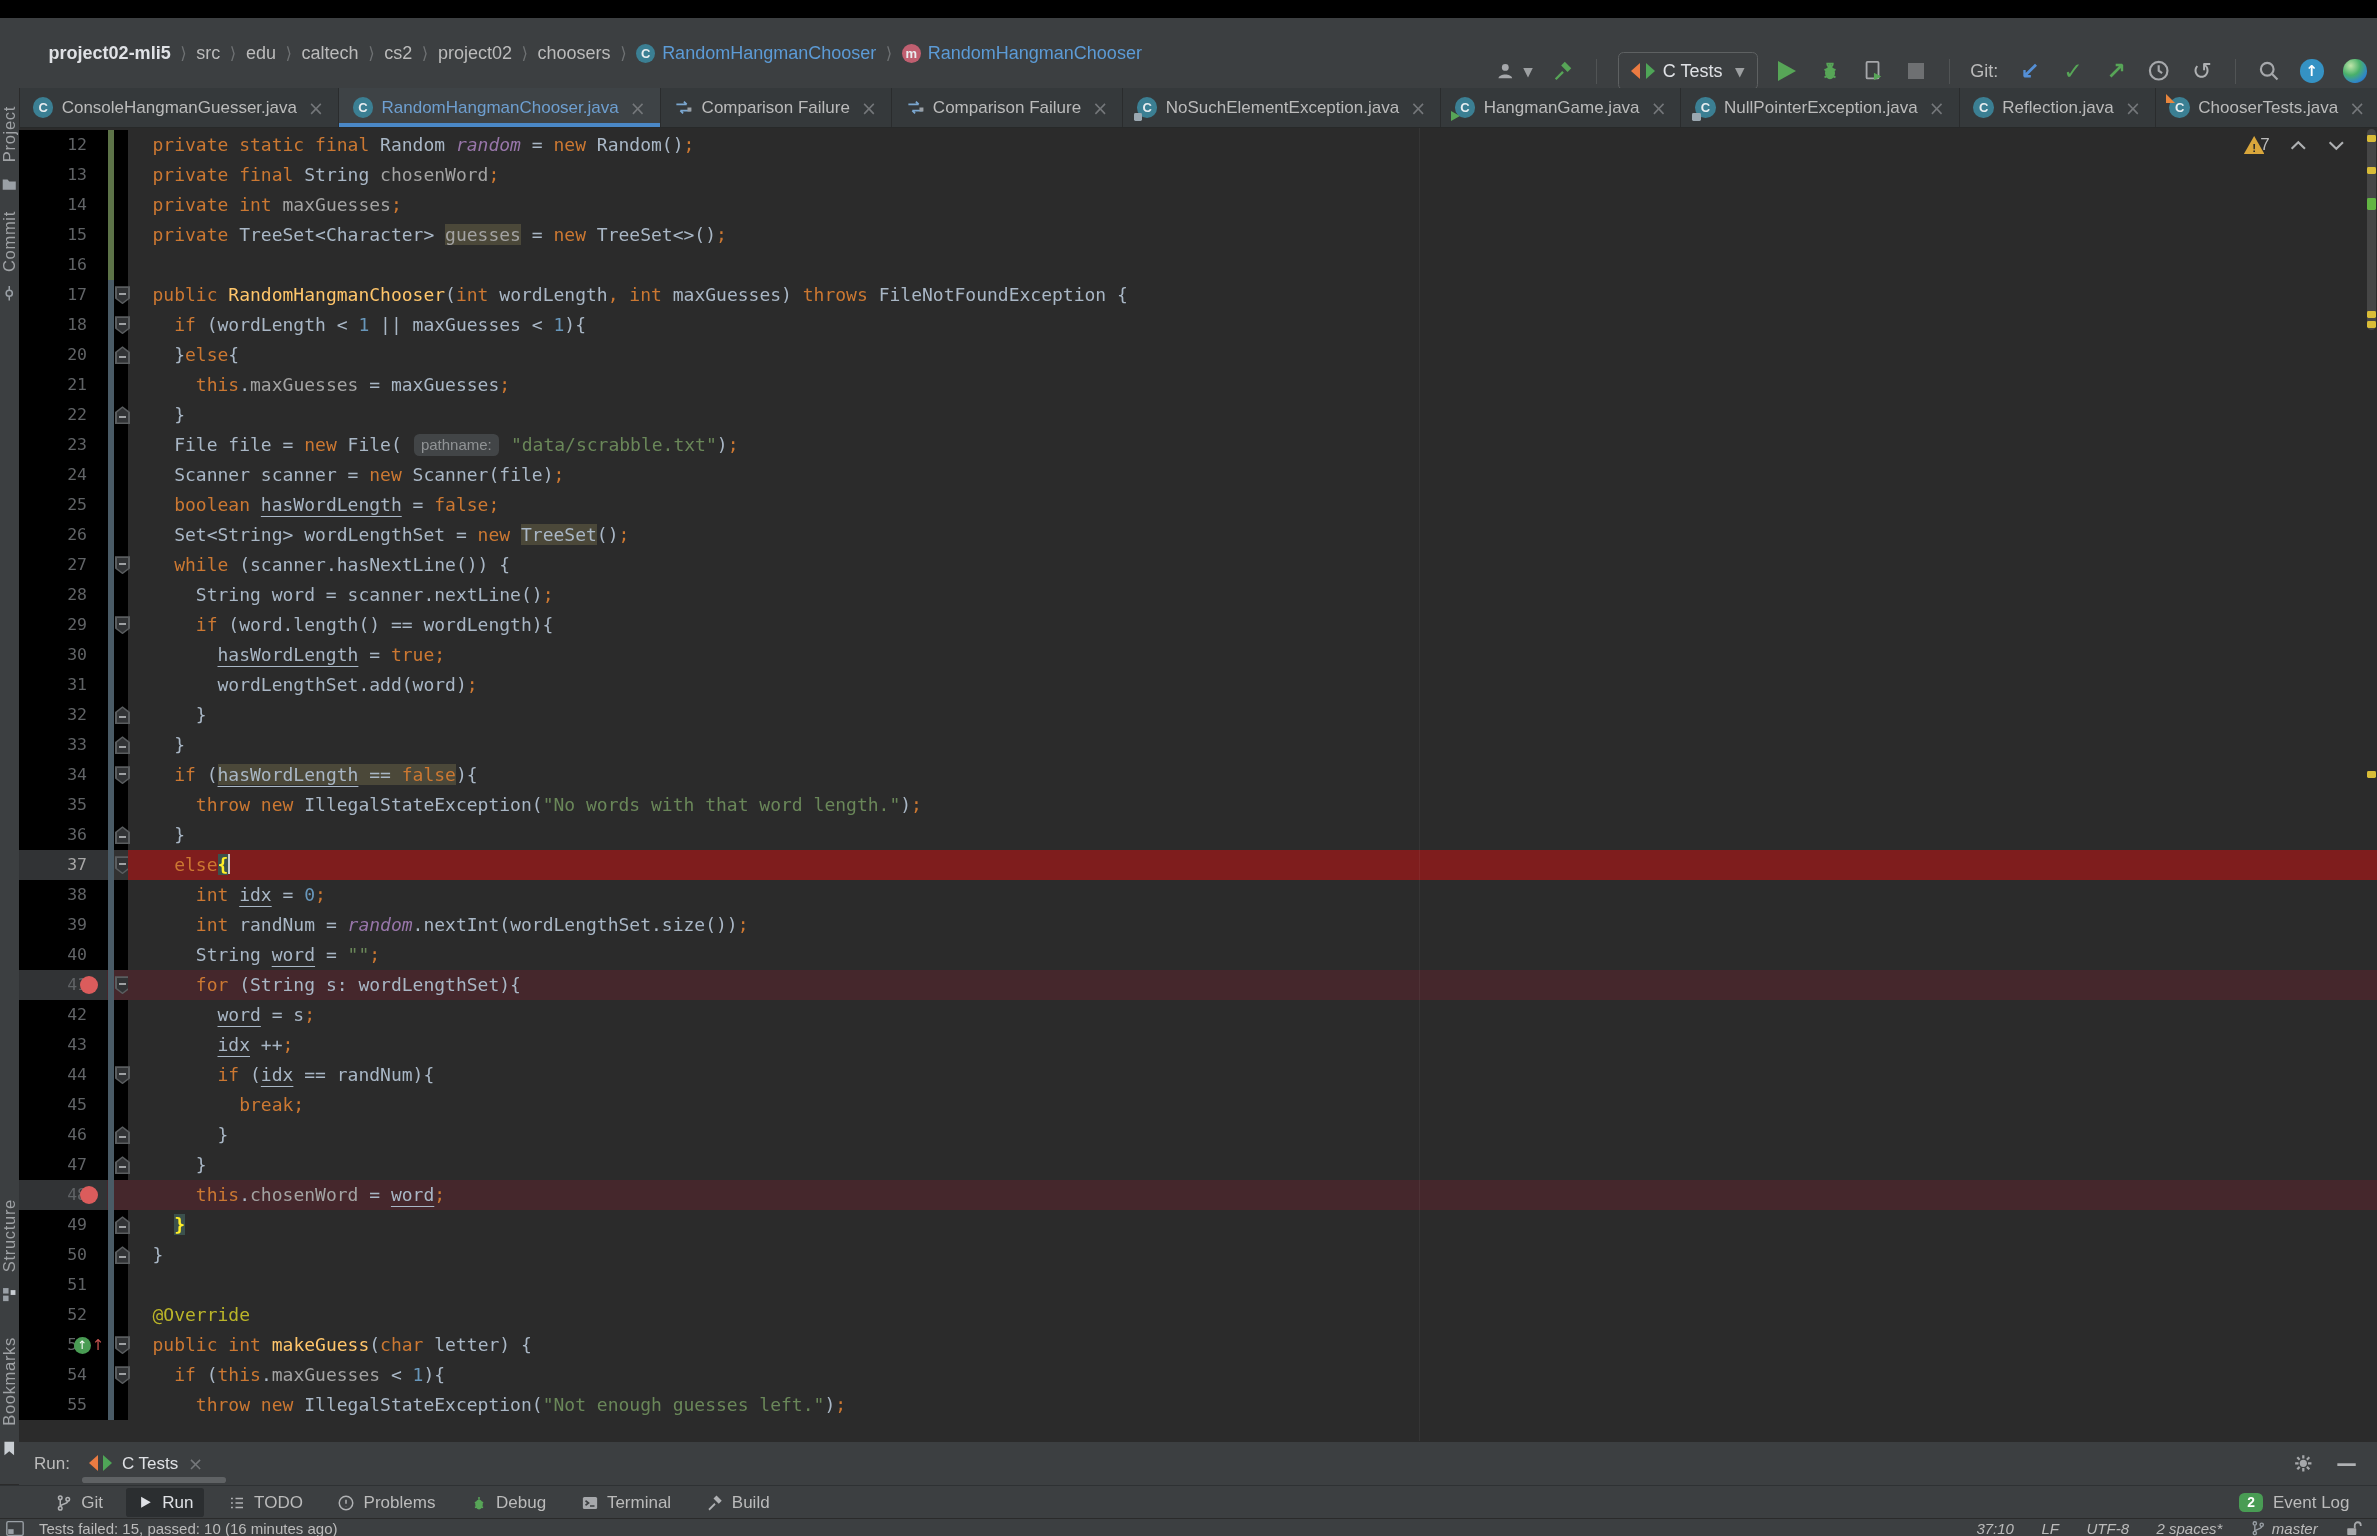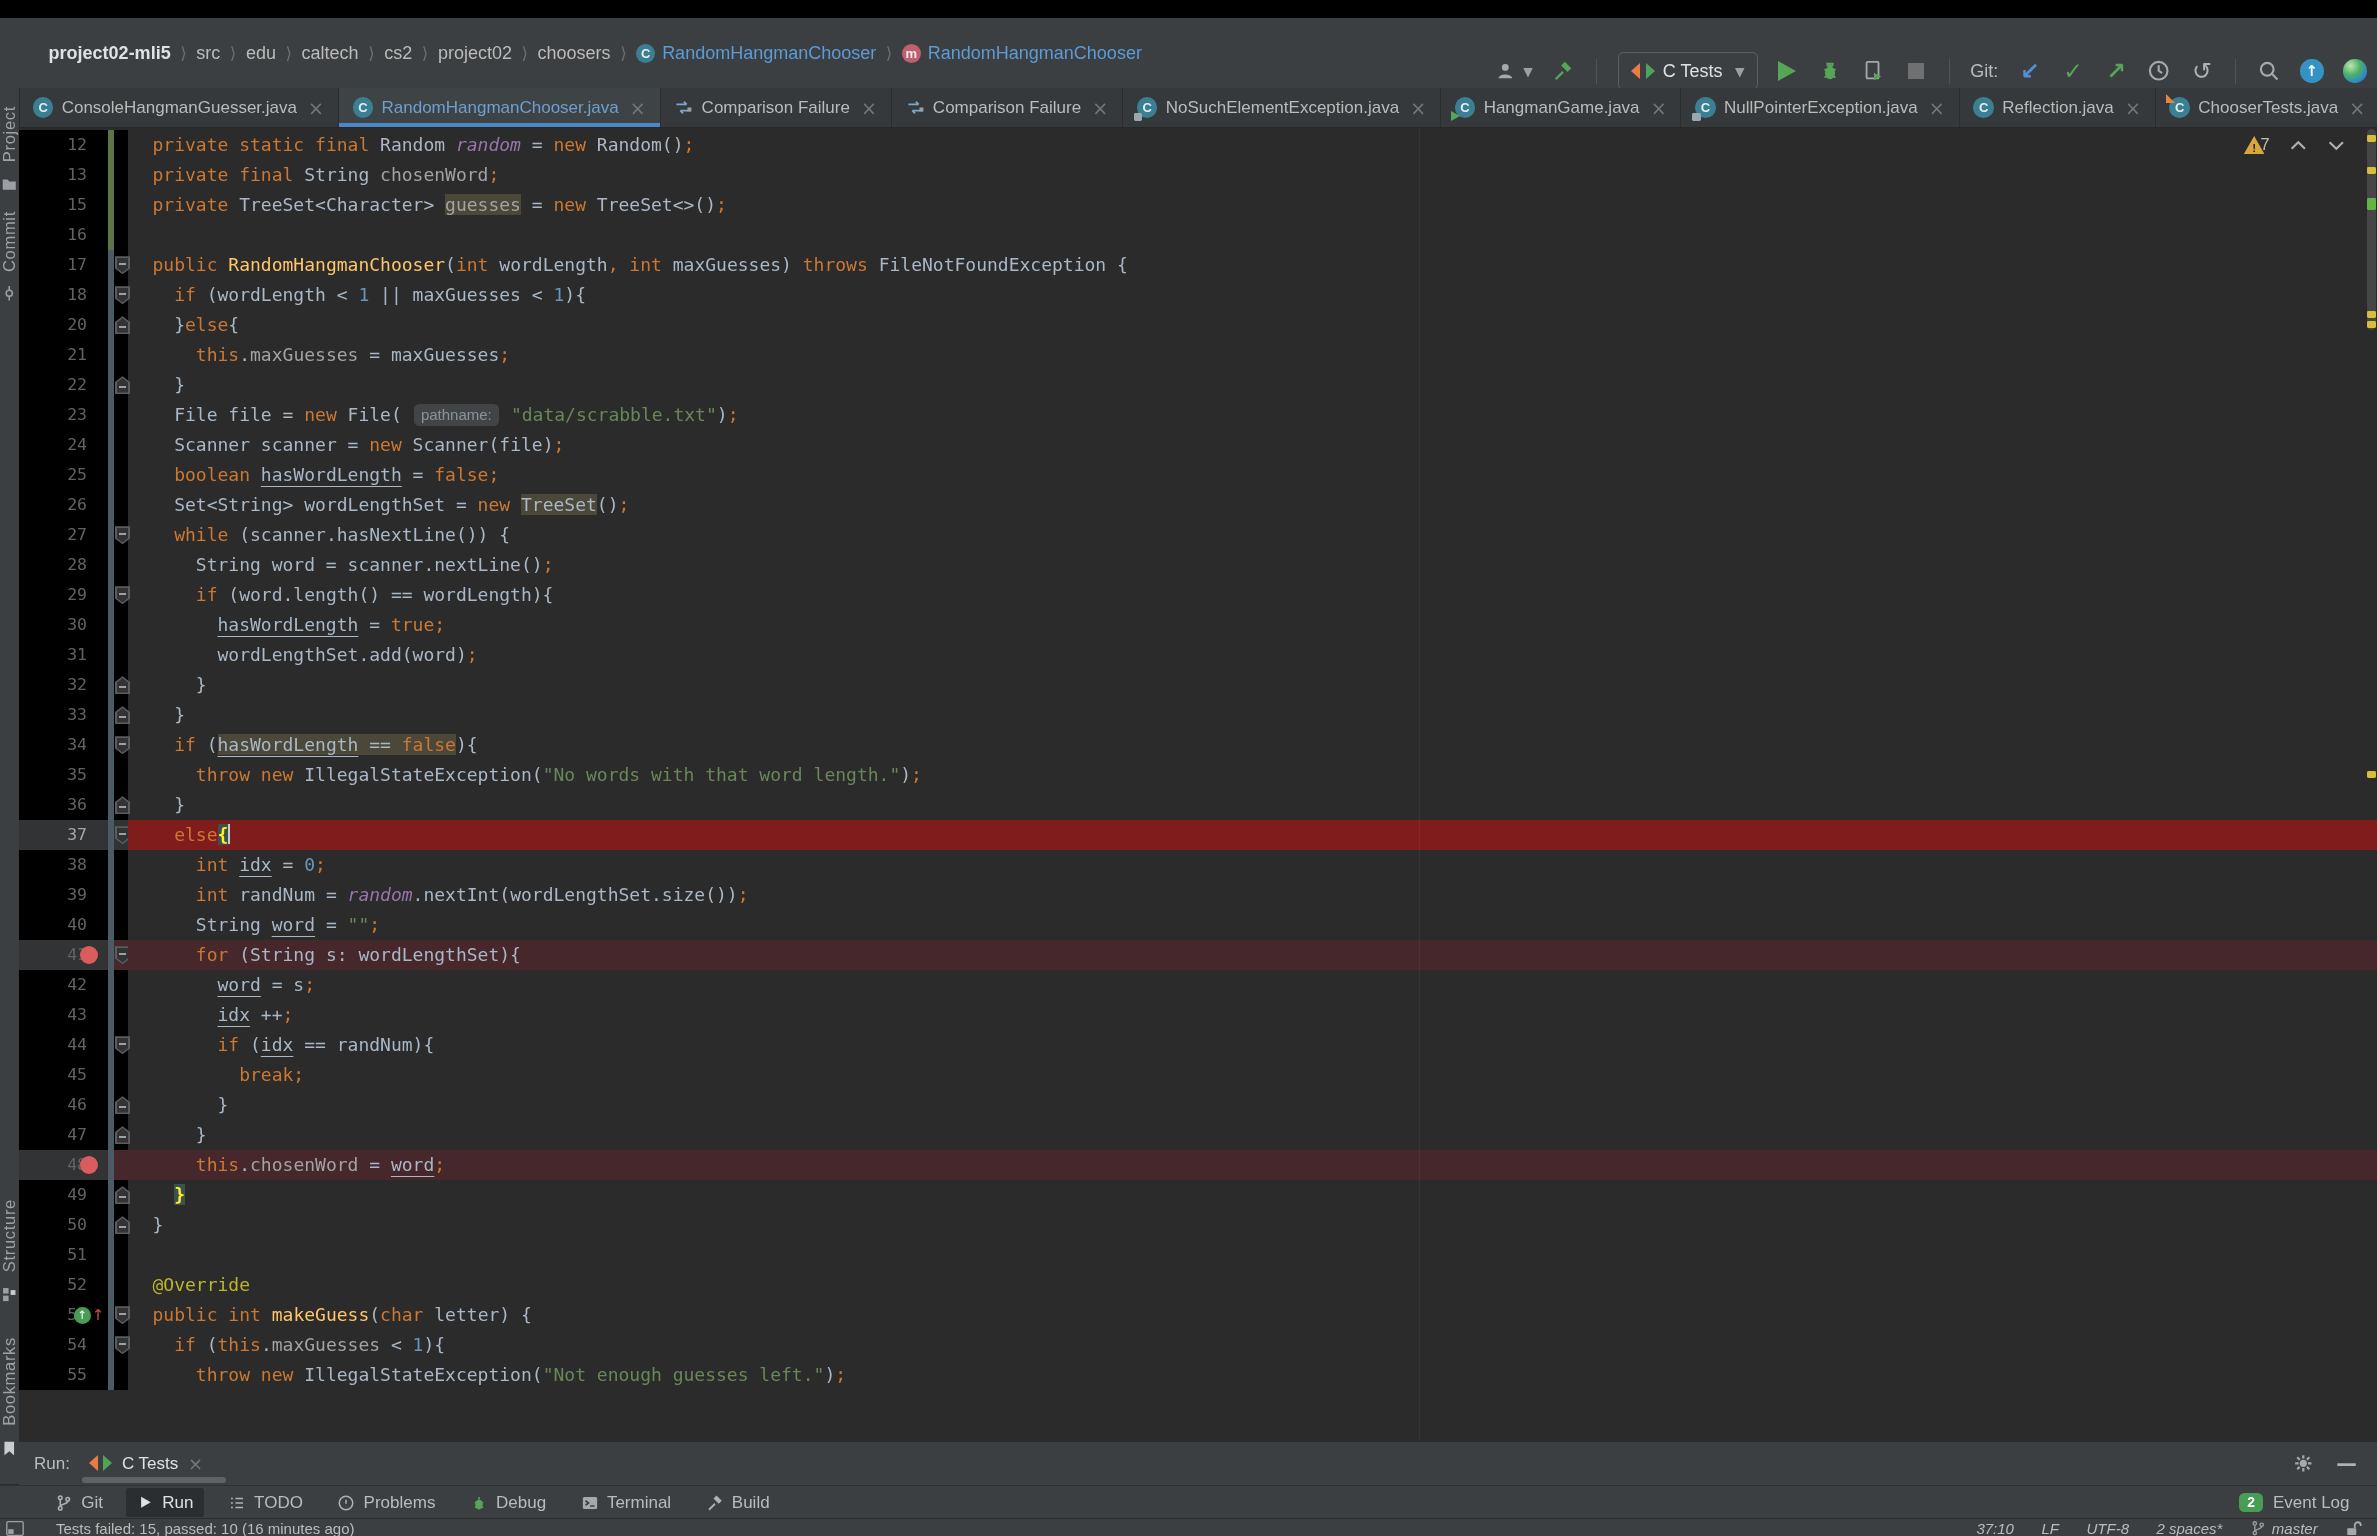--- a/index.html
+++ b/index.html
@@ -127,21 +127,21 @@
               border-top:0.7px solid #2e3133;display:flex;align-items:center;font-size:17px;}
   .twitem{display:flex;align-items:center;gap:8.3px;padding:4.1px 11px;border-radius:2.8px;margin-right:12.4px;color:#bbbbbb;}
   .twitem.active{background:#2b2e30;color:#dfe1e5;}
   #tw-left{display:flex;align-items:center;margin-left:44px;}
   #tw-right{margin-left:auto;margin-right:27.5px;display:flex;align-items:center;gap:9.6px;}
   .badge{min-width:19px;height:19px;border-radius:5.5px;background:#499c54;color:#fff;display:flex;
          align-items:center;justify-content:center;font-size:13.8px;font-weight:bold;padding:0 2.8px;}
   
   #statusbar{position:absolute;left:0;top:1518px;width:2377px;height:19px;background:#3c3f41;
              border-top:0.7px solid #2b2b2b;display:flex;align-items:center;font-size:15px;color:#bbbbbb;}
-  #sb-msg{margin-left:56px;}
+  #sb-msg{margin-left:39px;}
   #sb-left-icon{position:absolute;left:5.5px;top:2.1px;}
   #sb-right{margin-left:auto;margin-right:13.8px;display:flex;align-items:center;gap:27.5px;}
   .sb-item{display:flex;align-items:center;gap:5.5px;font-style:italic;}
   svg.ic{display:block;}
 </style>
 </head>
 <body>
 
 <div id="screen">
 
@@ -362,20 +362,27 @@
             <span class="vcs a"></span>
           </div>
           <div class="c">  <span class="tk-kw">private static final </span><span class="tk-cls">Random </span><span class="tk-sfi">random</span><span class="tk-def"> = </span><span class="tk-kw">new </span><span class="tk-def">Random()</span><span class="tk-pun">;</span></div>
         </div>
         <div class="row">
           <div class="g">
             <span class="lnum">13</span>
             <span class="vcs a"></span>
           </div>
           <div class="c">  <span class="tk-kw">private final </span><span class="tk-cls">String </span><span class="tk-fld">chosenWord</span><span class="tk-pun">;</span></div>
+        </div>
+        <div class="row">
+          <div class="g">
+            <span class="lnum">14</span>
+            <span class="vcs a"></span>
+          </div>
+          <div class="c">  <span class="tk-kw">private int </span><span class="tk-fld">maxGuesses</span><span class="tk-pun">;</span></div>
         </div>
         <div class="row">
           <div class="g">
             <span class="lnum">15</span>
             <span class="vcs a"></span>
           </div>
           <div class="c">  <span class="tk-kw">private </span><span class="tk-cls">TreeSet&lt;Character&gt; </span><span class="tk-hl tk-fld">guesses</span><span class="tk-def"> = </span><span class="tk-kw">new </span><span class="tk-def">TreeSet&lt;&gt;()</span><span class="tk-pun">;</span></div>
         </div>
         <div class="row">
           <div class="g">

